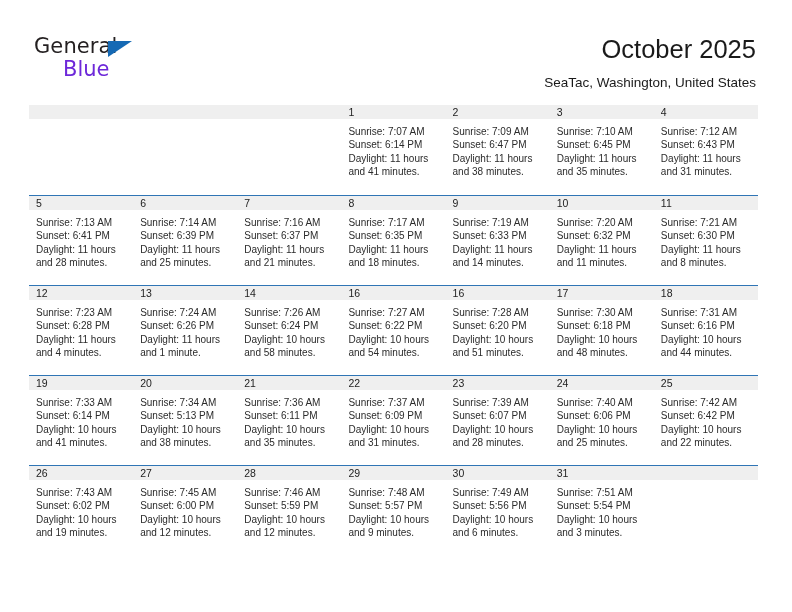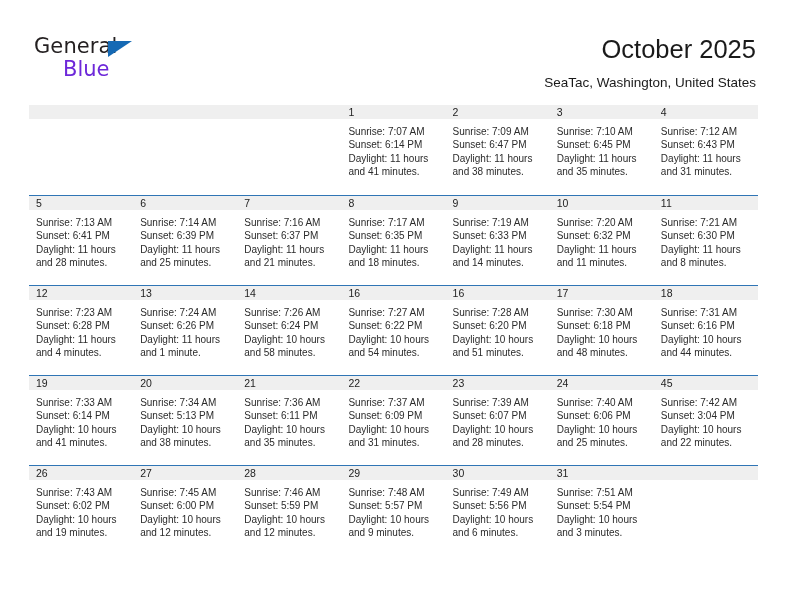--- a/index.html
+++ b/index.html
@@ -380,24 +380,24 @@
       <div class="cell">
           <div class="daynum-band">24</div>
           <div class="lines">
             <div class="l">Sunrise: 7:40 AM</div>
             <div class="l">Sunset: 6:06 PM</div>
             <div class="l">Daylight: 10 hours</div>
             <div class="l">and 25 minutes.</div>
           </div>
         </div>
       <div class="cell">
-          <div class="daynum-band">45</div>
+          <div class="daynum-band">25</div>
           <div class="lines">
             <div class="l">Sunrise: 7:42 AM</div>
-            <div class="l">Sunset: 3:04 PM</div>
+            <div class="l">Sunset: 6:42 PM</div>
             <div class="l">Daylight: 10 hours</div>
             <div class="l">and 22 minutes.</div>
           </div>
         </div>
     </div>
 
     <div class="week">
       <div class="cell">
           <div class="daynum-band">26</div>
           <div class="lines">

